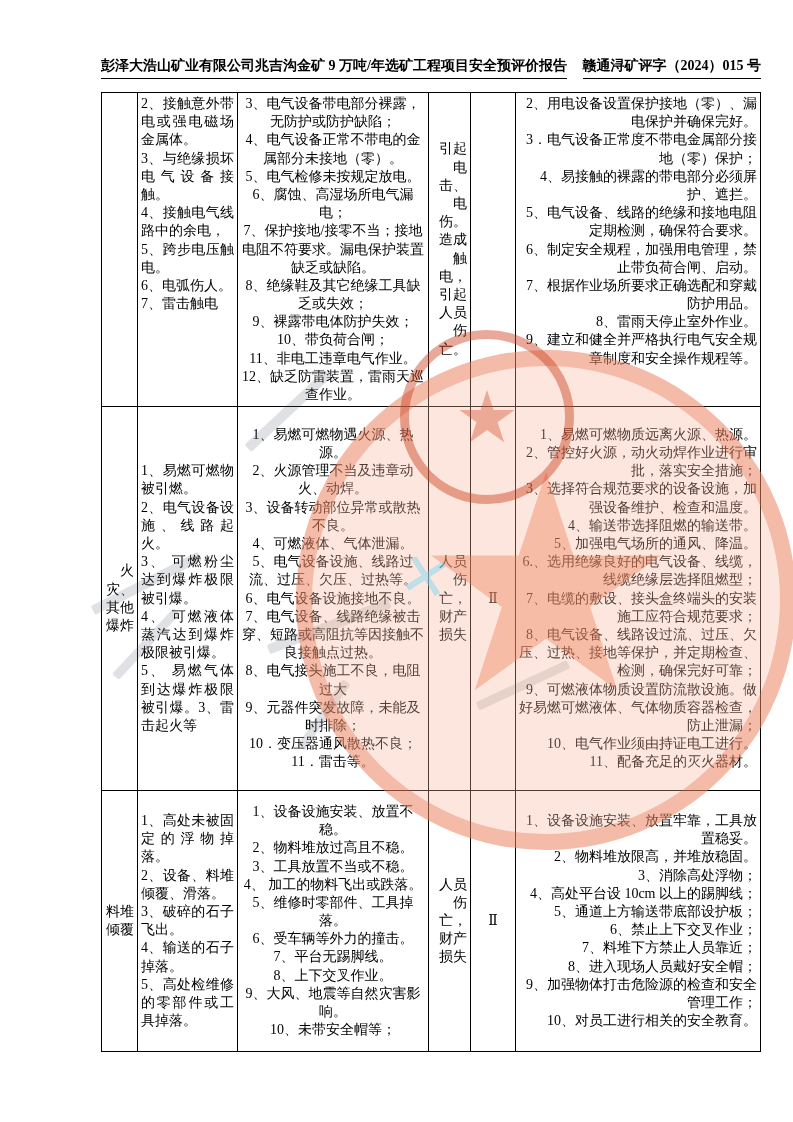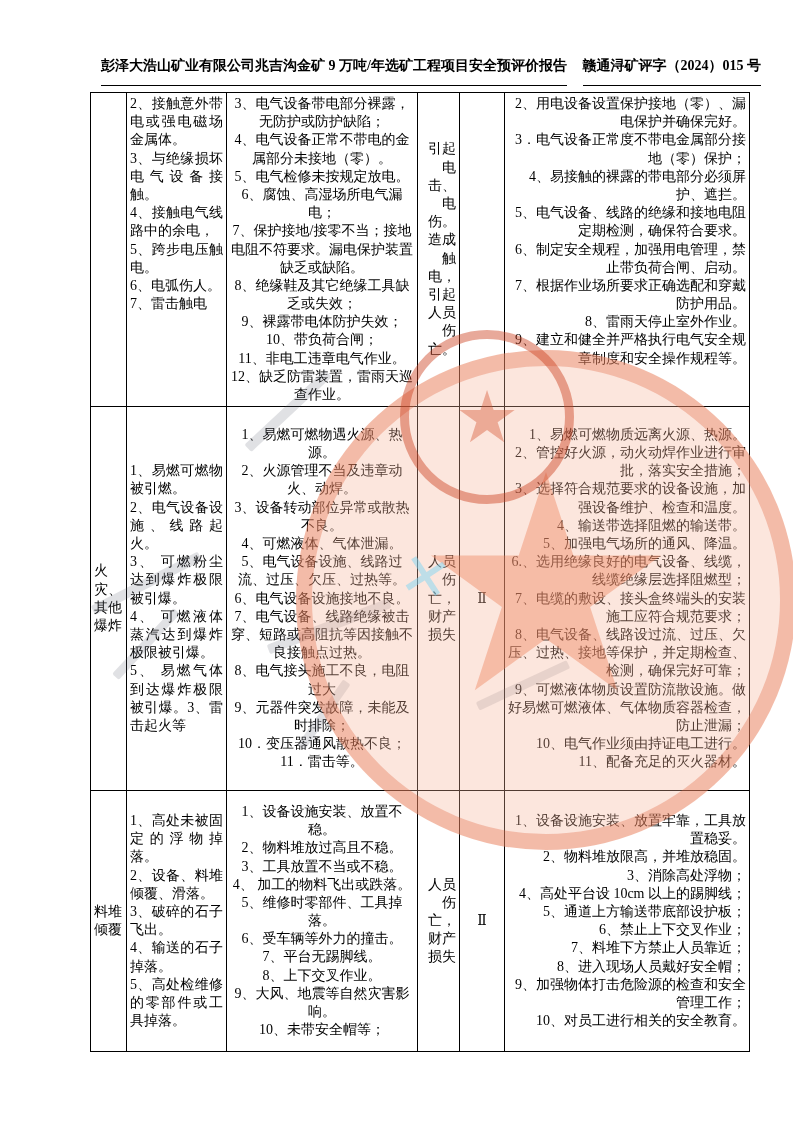--- a/index.html
+++ b/index.html
@@ -11,24 +11,24 @@
     color:#000;
     overflow:hidden;
     margin:0 auto;
   }
   
   .doc-header{
     position:absolute;top:56px;left:101px;width:660px;
     display:flex;justify-content:space-between;align-items:flex-end;
     font-weight:bold;font-size:14px;line-height:1.4;
   }
-  .doc-header .hseg{border-bottom:1.6px solid #000;padding-bottom:9px;white-space:nowrap;}
+  .doc-header .hseg{border-bottom:1.6px solid #000;padding-bottom:2px;white-space:nowrap;}
   
   table.hazard{
-    position:absolute;top:92px;left:90px;
+    position:absolute;top:92px;left:101px;
     border-collapse:collapse;table-layout:fixed;
     z-index:1;
     border-radius:23px;
   }
   table.hazard td{
     border:1.6px solid #000;
     font-size:14px;line-height:1.3;
     padding:2px 3px;
     vertical-align:middle;
     white-space:pre-line;
@@ -37,21 +37,21 @@
   }
   col.c-category{width:36px}
   col.c-hazard{width:100px}
   col.c-cause{width:191px}
   col.c-consequence{width:42px}
   col.c-level{width:45px}
   col.c-measures{width:245px}
   tr:nth-child(1) td{height:292px;vertical-align:top;}
   tr:nth-child(2) td{height:379px;}
   tr:nth-child(3) td{height:256px;}
-  td.col-category{text-align:left;padding:2px 1px;vertical-align:middle !important;}
+  td.col-category{text-align:right;padding:2px 1px;vertical-align:middle !important;}
   td.col-hazard{text-align:justify;vertical-align:top;}
   td.col-cause{text-align:center;}
   td.col-consequence{text-align:right;padding:2px 1px;vertical-align:middle !important;margin-left:45px;}
   td.col-level{text-align:center;vertical-align:middle !important;}
   td.col-measures{text-align:right;}
   
   .page-number{
     position:absolute;top:1040px;left:0;width:100%;
     text-align:center;font-size:14px;z-index:1;
   }

